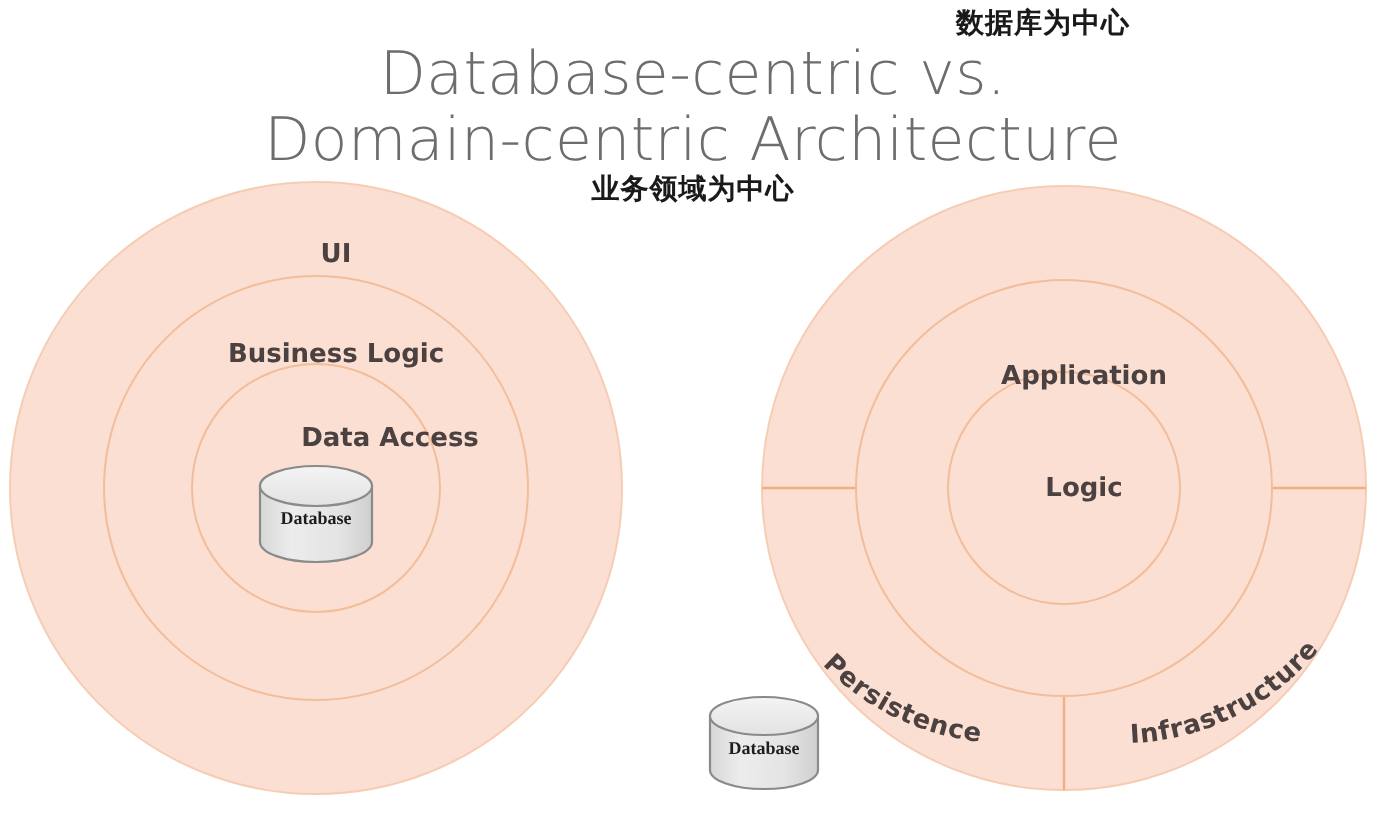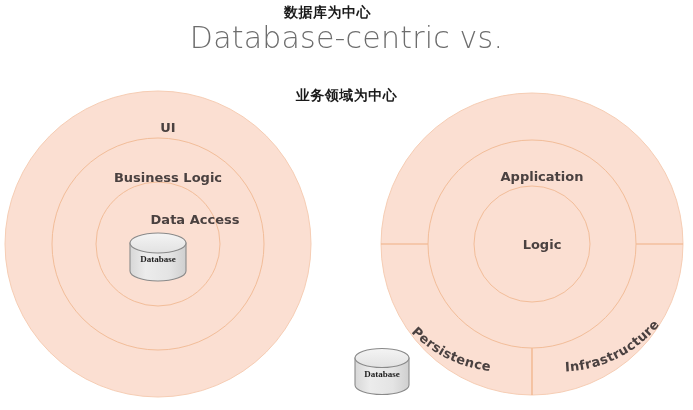--- a/index.html
+++ b/index.html
@@ -47,22 +47,21 @@
     font-weight: 700;
     color: #1a1a1a;
     line-height: 18px;
     letter-spacing: 0.5px;
   }
   .cn-note-top {
     position: absolute;
     left: 0;
     top: 3px;
     width: 565px;
-    text-align: center;
-    margin-left: 45px;
+    text-align: right;
   }
   .cn-note-bottom {
     position: absolute;
     left: 0;
     top: 86px;
     width: 693px;
     text-align: center;
   }
   .main-title {
     position: absolute;
@@ -159,33 +158,34 @@
       <path d="M355 358 L355 385 A27 9.5 0 0 0 409 385 L409 358 Z" fill="url(#cylBody)" stroke="#8a8a8a" stroke-width="1.1"></path>
       <ellipse cx="382" cy="358" rx="27" ry="9.5" fill="url(#cylTop)" stroke="#8a8a8a" stroke-width="1.1"></ellipse>
     </g>
   </svg>
 
   <div class="title-block">
     <div class="cn-note cn-note-top">数据库为中心</div>
 
     <div class="main-title">
       <span class="tline">Database-centric vs.</span>
+      <span class="tline">Domain-centric Architecture</span>
     </div>
 
     <div class="cn-note cn-note-bottom">业务领域为中心</div>
   </div>
 
   <div class="ring-label" style="left:0; top:120px; width:316px; text-align:center; font-size:13px;">UI</div>
 
   <div class="ring-label" style="left:0; top:170px; width:316px; text-align:center; font-size:13px;">Business Logic</div>
 
   <div class="ring-label" style="left:0; top:212px; width:316px; text-align:center; font-size:13px;padding-left:27px;">Data Access</div>
 
 
-  <div class="ring-label" style="left:381px; top:169px; width:302px; text-align:center; font-size:13px;">Application</div>
+  <div class="ring-label" style="left:381px; top:181px; width:302px; text-align:center; font-size:13px;">Application</div>
 
   <div class="ring-label" style="left:381px; top:237px; width:302px; text-align:center; font-size:13px;">Logic</div>
 
   <div class="db-label" style="left:130px; top:254px; width:56px; text-align:center; font-size:9px;">Database</div>
 
   <div class="db-label" style="left:355px; top:369px; width:54px; text-align:center; font-size:9px;">Database</div>
 
 </div>
 
 </body></html>

